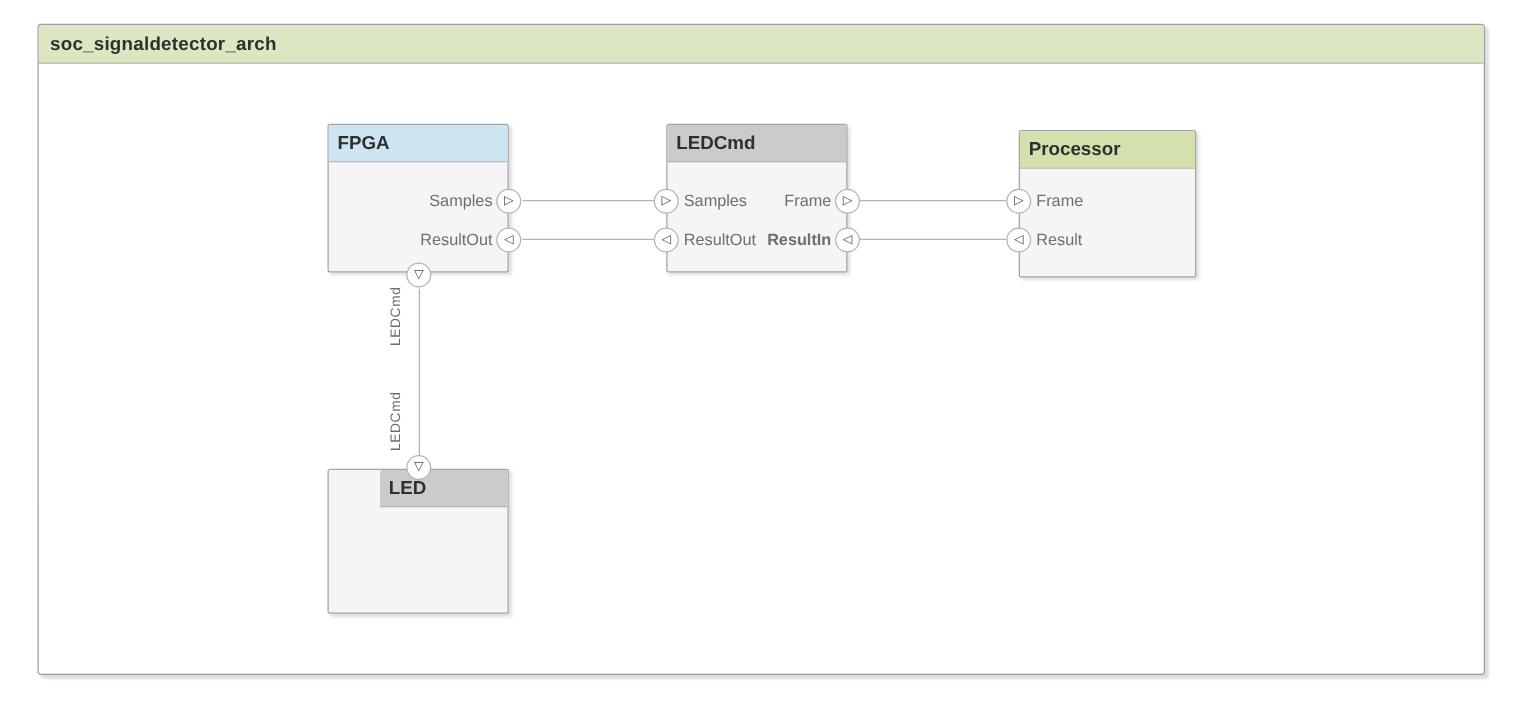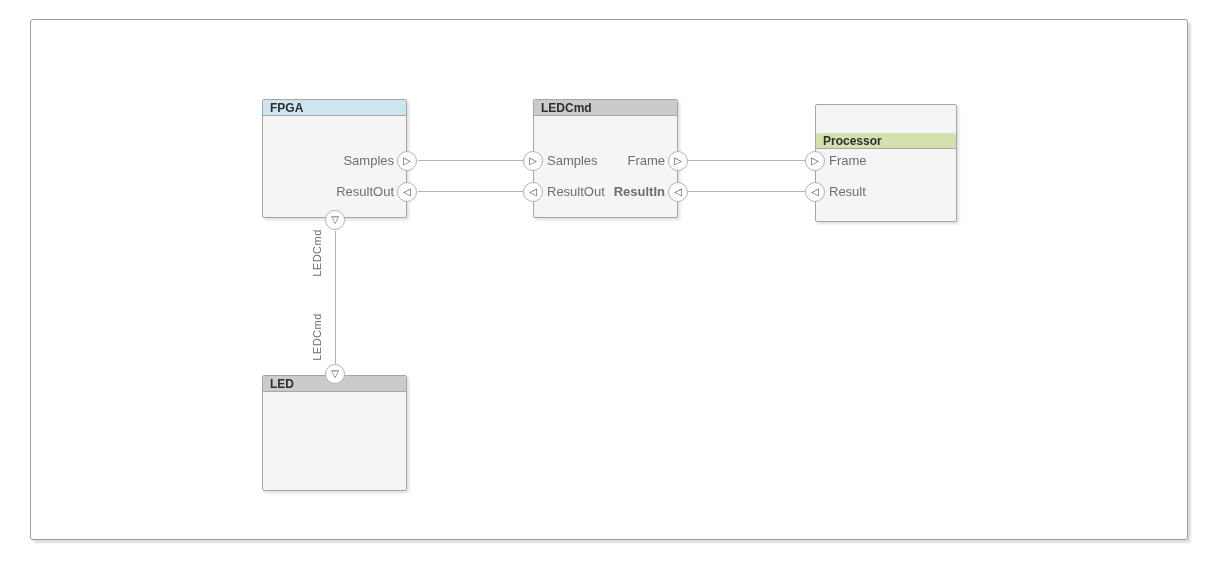--- a/index.html
+++ b/index.html
@@ -30,29 +30,29 @@
     padding:0 9px;font-weight:bold;font-size:15px;color:var(--title-text,#2f2f2f);
     border-radius:2px 2px 0 0;letter-spacing:.2px;
   }
   .block{
     position:absolute;box-sizing:border-box;z-index:1;
     background:var(--block-body,#f5f5f5);
     border:1px solid var(--block-border,#a6a6a6);border-radius:2px;
     box-shadow:2px 2px 3px rgba(0,0,0,.13);
   }
   .block-header{
-    height:16px;box-sizing:border-box;
+    height:30px;box-sizing:border-box;
     border-bottom:1px solid var(--block-border,#a6a6a6);
     display:flex;align-items:center;padding:0 7px;
-    font-weight:bold;font-size:12px;color:var(--title-text,#2f2f2f);
+    font-weight:bold;font-size:15px;color:var(--title-text,#2f2f2f);
     border-radius:2px 2px 0 0;
   }
   .hd-blue{background:var(--fpga-header,#cde4f1);}
   .hd-gray{background:var(--memory-header,#cbcbcb);}
-  .hd-green{background:var(--processor-header,#d3e1af);margin-top:28px;}
+  .hd-green{background:var(--processor-header,#d3e1af);}
   .wire{position:absolute;background:var(--line,#b3b3b3);z-index:2;}
   .port{
     position:absolute;width:20px;height:20px;box-sizing:border-box;
     border-radius:50%;background:#ffffff;border:1px solid var(--line,#b3b3b3);
     display:flex;align-items:center;justify-content:center;
     font-size:10px;line-height:10px;color:#4a4a4a;z-index:5;
   }
   .plabel{
     position:absolute;height:14px;line-height:14px;font-size:13px;
     color:var(--port-label,#6e6e6e);z-index:3;white-space:nowrap;
@@ -61,20 +61,23 @@
   .vlabel{
     position:absolute;width:60px;height:14px;line-height:14px;font-size:11px;
     color:var(--port-label,#6e6e6e);text-align:center;z-index:3;
     transform:rotate(-90deg);letter-spacing:.5px;white-space:nowrap;
   }
 </style>
 </head>
 <body>
 
 <div class="frame">
+  <div class="frame-title">
+    <span>soc_signaldetector_arch</span>
+  </div>
   <div style="position:absolute;left:0;top:31px;right:0;bottom:0;"></div>
 </div>
 
 <div class="block" style="left:262px;top:99px;width:145px;height:119px;">
   <div class="block-header hd-blue">
     <span>FPGA</span>
   </div>
 </div>
 
 <div class="block" style="left:533px;top:99px;width:145px;height:119px;">
@@ -82,21 +85,21 @@
     <span>LEDCmd</span>
   </div>
 </div>
 
 <div class="block" style="left:815px;top:104px;width:142px;height:118px;">
   <div class="block-header hd-green">
     <span>Processor</span>
   </div>
 </div>
 
-<div class="block" style="left:262px;top:375px;width:145px;height:116px;">
+<div class="block" style="left:262px;top:375px;width:145px;height:116px;padding-left:41px;">
   <div class="block-header hd-gray">
     <span>LED</span>
   </div>
 </div>
 
 <div class="wire" style="left:418px;top:160px;width:105px;height:1px;"></div>
 <div class="wire" style="left:418px;top:191px;width:105px;height:1px;"></div>
 <div class="wire" style="left:688px;top:160px;width:117px;height:1px;"></div>
 <div class="wire" style="left:688px;top:191px;width:117px;height:1px;"></div>
 <div class="wire" style="left:335px;top:231px;width:1px;height:133px;"></div>

